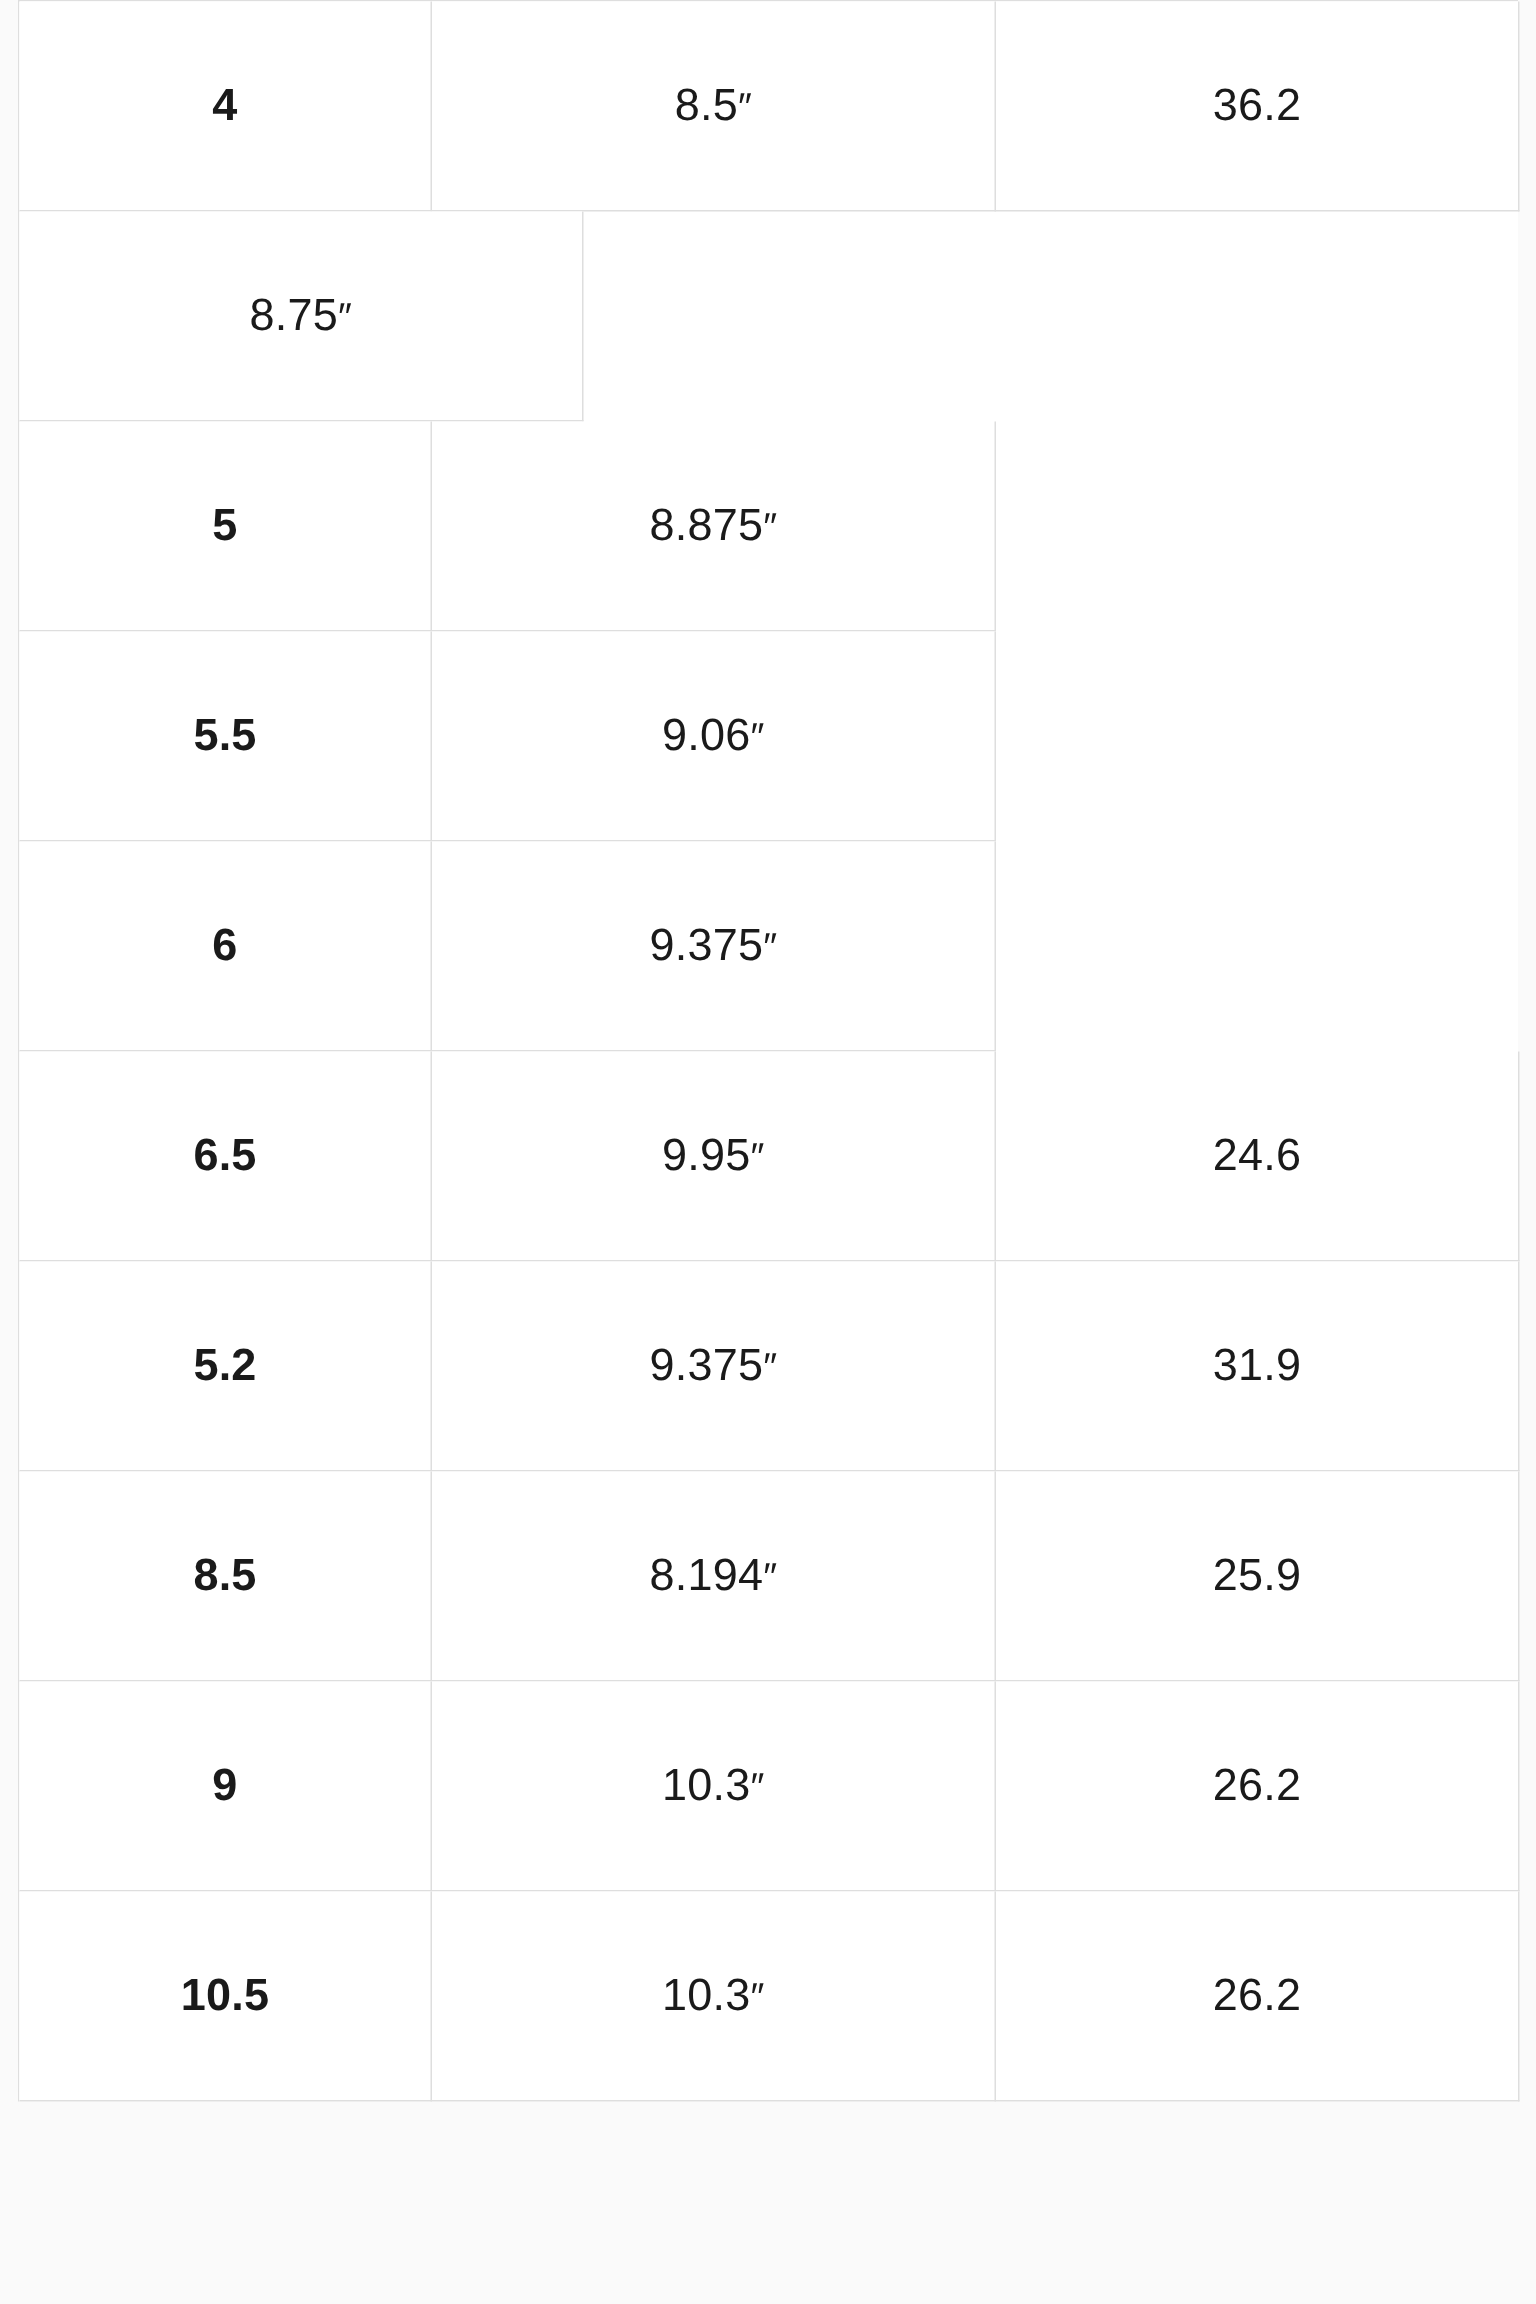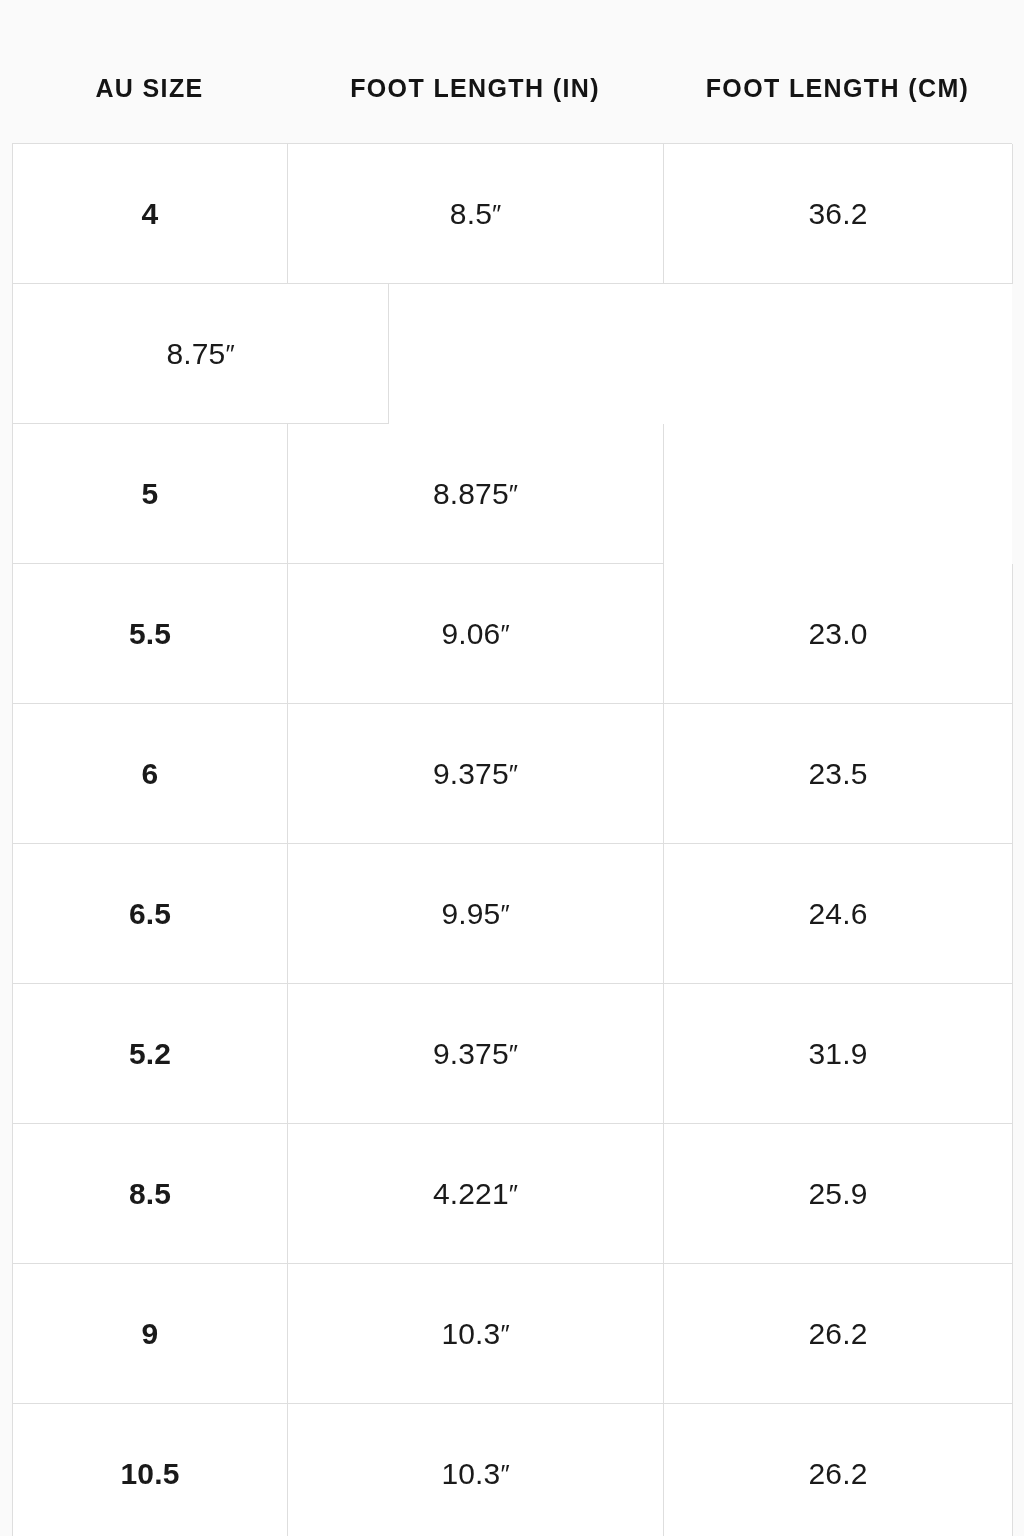--- a/index.html
+++ b/index.html
@@ -92,25 +92,20 @@
     font-size: 26px;
     vertical-align: 0.22em;
     letter-spacing: 0;
   }
 </style>
 </head>
 <body>
 
 <div class="chart-wrap">
 
-  <div class="size-table-header">
-    <div class="hcell col-1">AU SIZE</div>
-    <div class="hcell col-2">FOOT LENGTH (IN)</div>
-    <div class="hcell col-3">FOOT LENGTH (CM)</div>
-  </div>
 
   <div class="size-table-body">
       <div class="size-row">
         <div class="cell au col-1">4</div>
         <div class="cell inches col-2">
           <span>8.5</span>
           <span class="inch-mark">″</span>
         </div>
         <div class="cell cm col-3">36.2</div>
       </div>
@@ -126,50 +121,48 @@
           <span>8.875</span>
           <span class="inch-mark">″</span>
         </div>
       </div>
       <div class="size-row">
         <div class="cell au col-1">5.5</div>
         <div class="cell inches col-2">
           <span>9.06</span>
           <span class="inch-mark">″</span>
         </div>
-        <div class="cell cm col-3">23.0</div>
       </div>
       <div class="size-row">
         <div class="cell au col-1">6</div>
         <div class="cell inches col-2">
           <span>9.375</span>
           <span class="inch-mark">″</span>
         </div>
-        <div class="cell cm col-3">23.5</div>
       </div>
       <div class="size-row">
         <div class="cell au col-1">6.5</div>
         <div class="cell inches col-2">
           <span>9.95</span>
           <span class="inch-mark">″</span>
         </div>
         <div class="cell cm col-3">24.6</div>
       </div>
       <div class="size-row">
         <div class="cell au col-1">5.2</div>
         <div class="cell inches col-2">
           <span>9.375</span>
           <span class="inch-mark">″</span>
         </div>
         <div class="cell cm col-3">31.9</div>
       </div>
       <div class="size-row">
         <div class="cell au col-1">8.5</div>
         <div class="cell inches col-2">
-          <span>4.221</span>
+          <span>8.194</span>
           <span class="inch-mark">″</span>
         </div>
         <div class="cell cm col-3">25.9</div>
       </div>
       <div class="size-row">
         <div class="cell au col-1">9</div>
         <div class="cell inches col-2">
           <span>10.3</span>
           <span class="inch-mark">″</span>
         </div>

